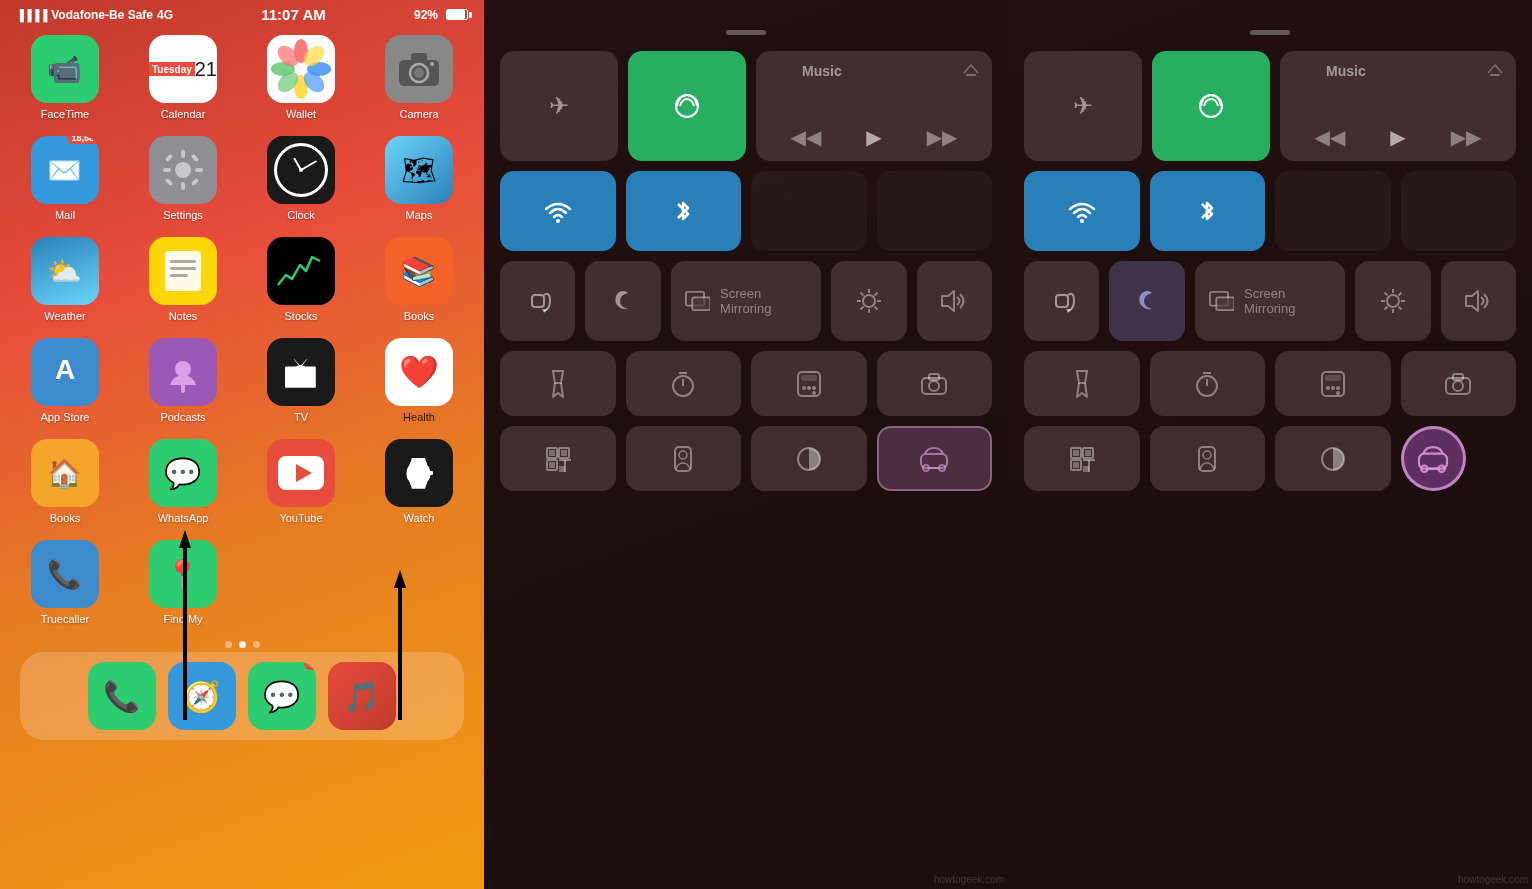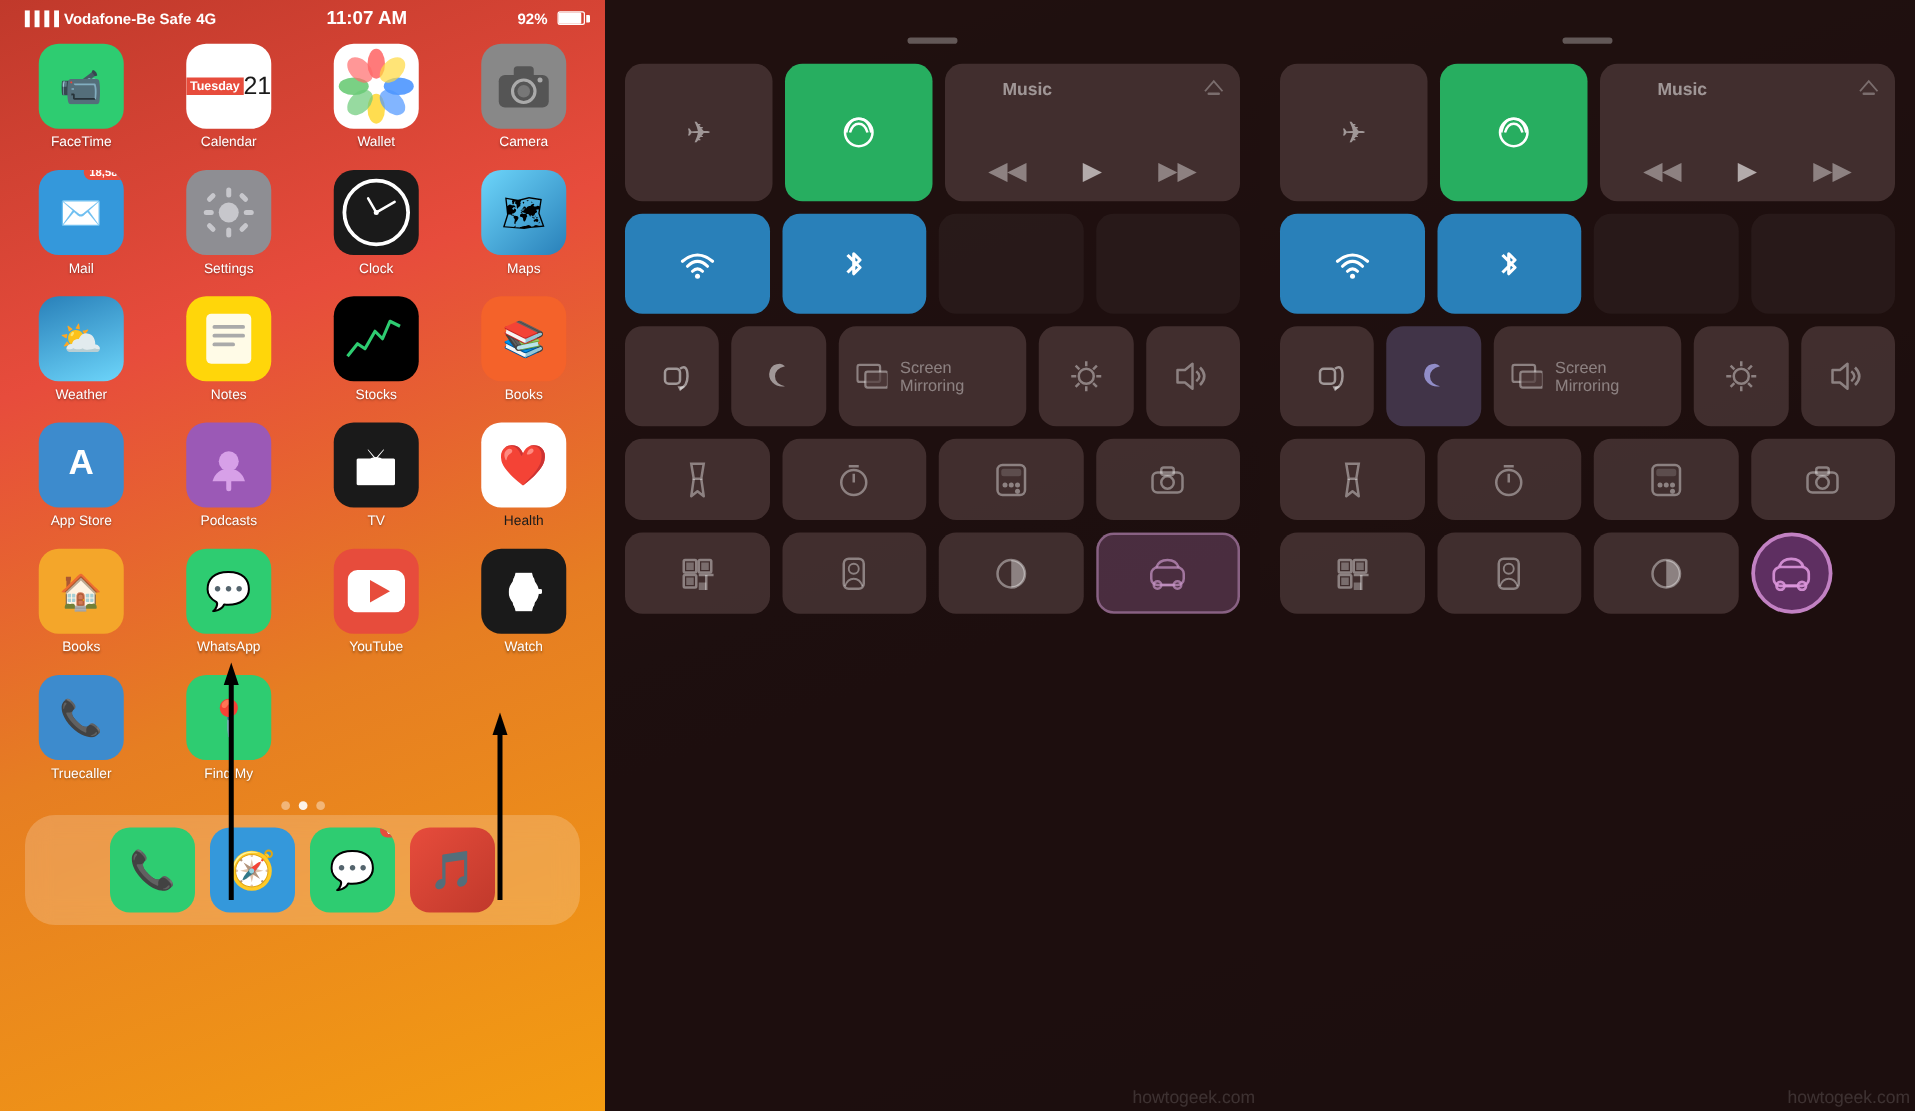--- a/index.html
+++ b/index.html
@@ -329,21 +329,21 @@
     .stocks-inner { background: #000; padding: 8px; }
 
     
     .cc-tall { height: 110px; }
     .cc-med { height: 80px; }
 
     
     .watermark {
       position: absolute;
       bottom: 4px; right: 4px;
-      font-size: 14px;
+      font-size: 10px;
       color: rgba(255,255,255,0.15);
     }
   </style>
 </head>
 <body>
 
 <div class="panel-home">
   <div class="panel-home-bg"></div>
 
   <div class="status-bar">

